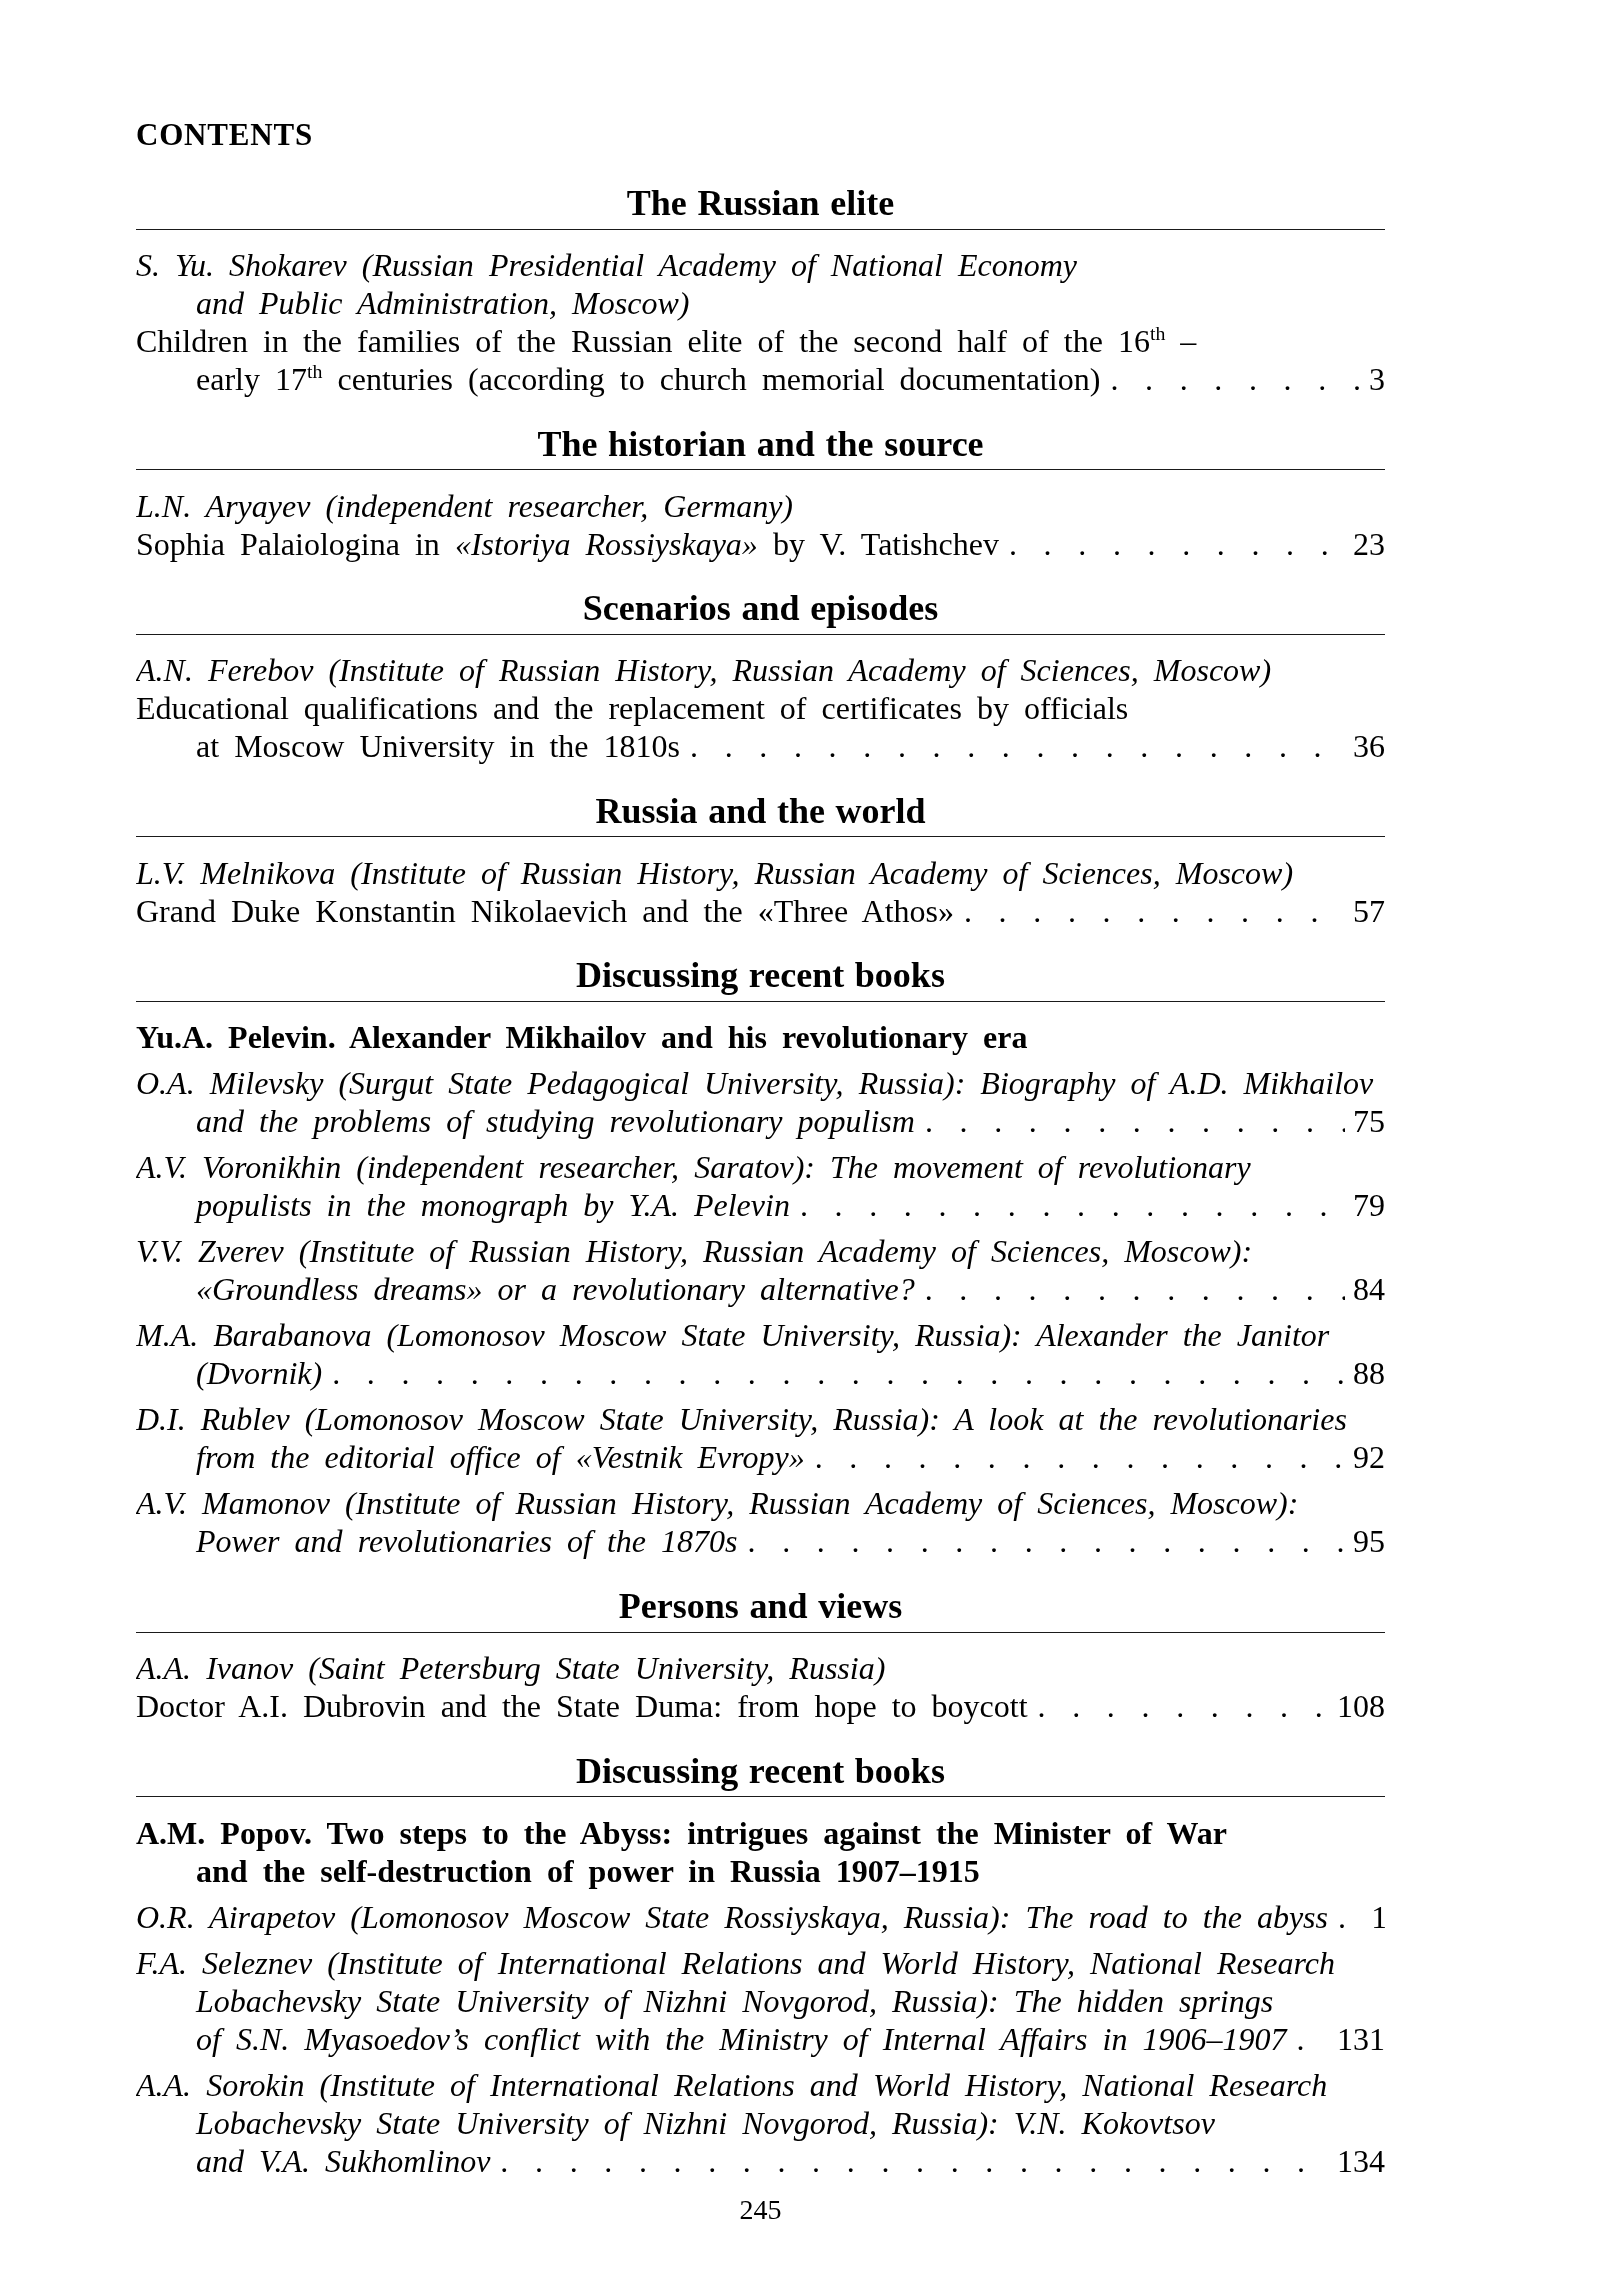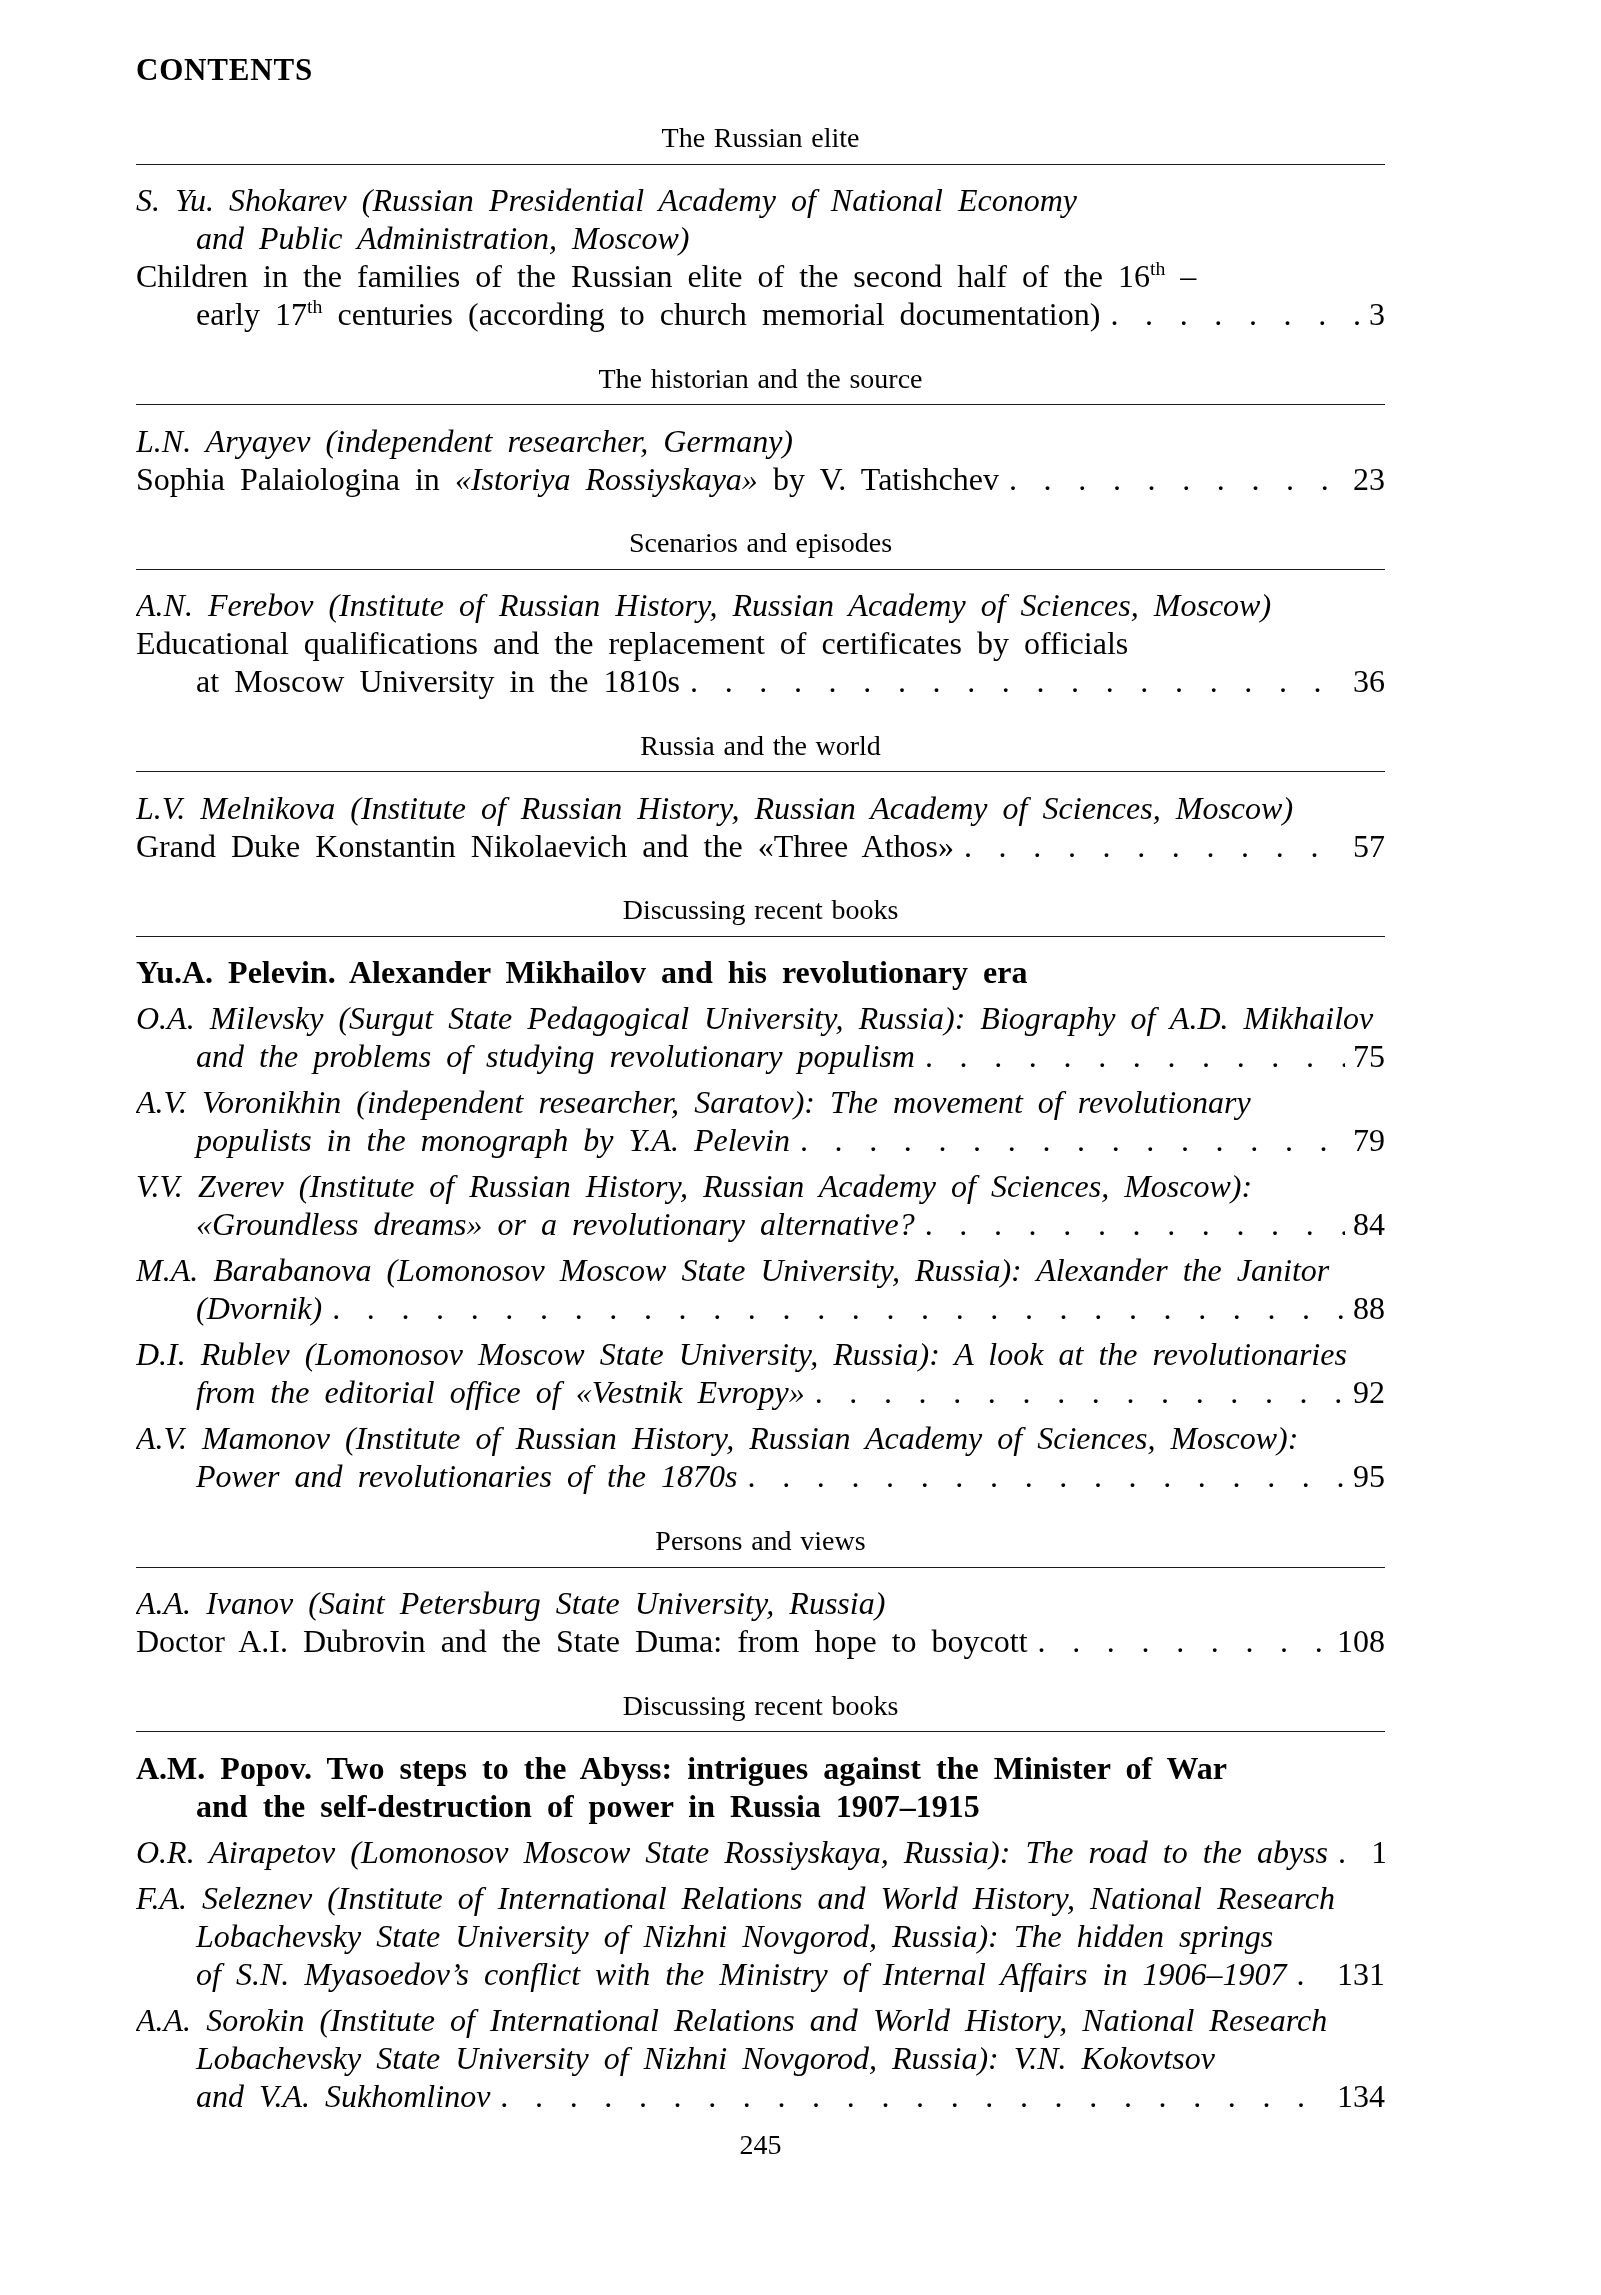--- a/index.html
+++ b/index.html
@@ -7,33 +7,33 @@
     width: 1602px; height: 2295px;
     background: #ffffff;
     color: #000000;
     font-family: "Liberation Serif", "DejaVu Serif", serif;
     overflow: hidden;
     box-sizing: border-box;
   }
   .page {
     box-sizing: border-box;
     width: 1602px; height: 1689px;
-    padding: 51px 217px 0 136px;
+    padding: 116px 217px 0 136px;
   }
   .doc-title {
     font-size: 31px;
     font-weight: bold;
     line-height: 38px;
     margin: 0 0 30px 0;
     letter-spacing: 0.8px;
   }
   .toc-section { margin-top: 26.5px; }
   .sec-heading {
-    font-size: 28px;
-    font-weight: normal;
+    font-size: 36px;
+    font-weight: bold;
     line-height: 38px;
     text-align: center;
     padding-bottom: 6.6px;
     border-bottom: 1.7px solid #1a1a1a;
     margin-bottom: 16.5px;
     word-spacing: 1.7px;
   }
   .entry { font-size: 32px; }
   .entry + .entry { margin-top: 8px; }
   .line {

